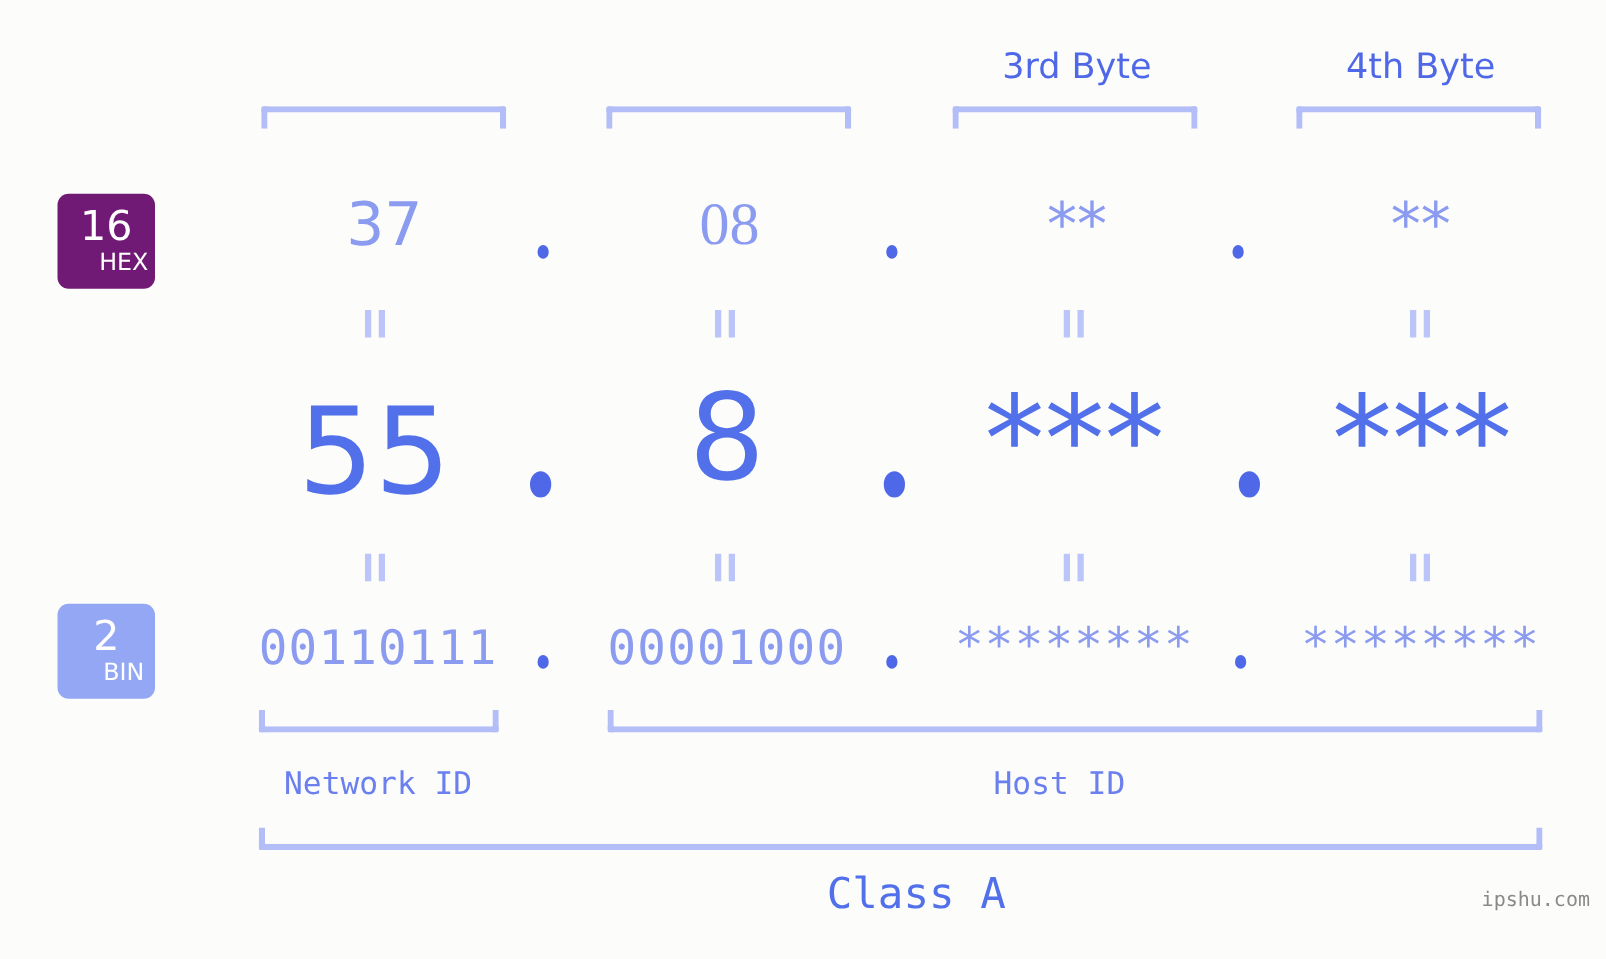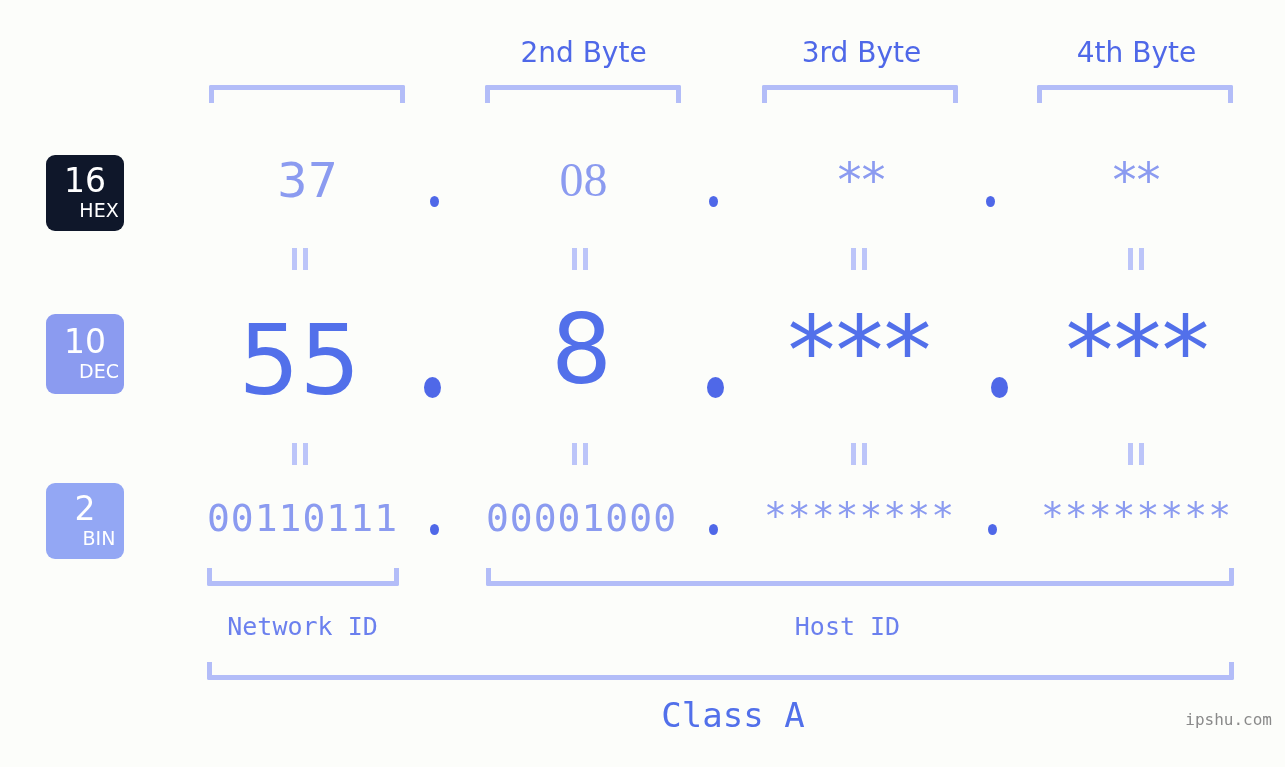--- a/index.html
+++ b/index.html
@@ -159,30 +159,29 @@
     color: #8a8a8a;
     font-family: "DejaVu Sans Mono", monospace;
     letter-spacing: 0px;
   }
 </style>
 </head>
 <body>
 
 <div id="page-root">
 
-  <div class="byte-label" style="left:466px; width:235px;">2nd Byte</div>
   <div class="byte-label" style="left:744px; width:235px;">3rd Byte</div>
   <div class="byte-label" style="left:1019px; width:235px;">4th Byte</div>
 
   <div class="bracket-top" style="left:209px; top:85px; width:196px;"></div>
   <div class="bracket-top" style="left:485px; top:85px; width:196px;"></div>
   <div class="bracket-top" style="left:762px; top:85px; width:196px;"></div>
   <div class="bracket-top" style="left:1037px; top:85px; width:196px;"></div>
 
-  <div class="base-badge" style="top:155px; padding:8px 0 10px 0; background:#0f172a;">
+  <div class="base-badge" style="top:155px; padding:8px 0 10px 0; background:#701a75;">
     <span class="num">16</span>
     <span class="nm">HEX</span>
   </div>
 
   <div class="row-hex">
     <div class="val-cell" style="left:190px; top:152px; width:235px;">37</div>
     <div class="dot dot-sm" style="left:430px; top:196px;"></div>
 
     <div class="val-cell" style="left:466px; top:152px; width:235px;font-family:Liberation Serif, serif;">08</div>
     <div class="dot dot-sm" style="left:709px; top:196px;"></div>
@@ -203,24 +202,20 @@
     </div>
   <div class="eqsign" style="left:849px; top:244px;">
       <i></i>
       <i></i>
     </div>
   <div class="eqsign" style="left:1126px; top:244px;">
       <i></i>
       <i></i>
     </div>
 
-  <div class="base-badge" style="top:314px; padding:10px 0 12px 0; background:#8b9bf0;">
-    <span class="num">10</span>
-    <span class="nm">DEC</span>
-  </div>
 
   <div class="row-dec">
     <div class="val-cell" style="left:182px; top:298px; width:235px;margin-top:11px;">55</div>
     <div class="dot dot-md" style="left:424px; top:377px;"></div>
 
     <div class="val-cell" style="left:464px; top:298px; width:235px;">8</div>
     <div class="dot dot-md" style="left:707px; top:377px;"></div>
 
     <div class="val-cell masked" style="left:742px; top:300px; width:235px; color:#5270ea;">***</div>
     <div class="dot dot-md" style="left:991px; top:377px;"></div>

